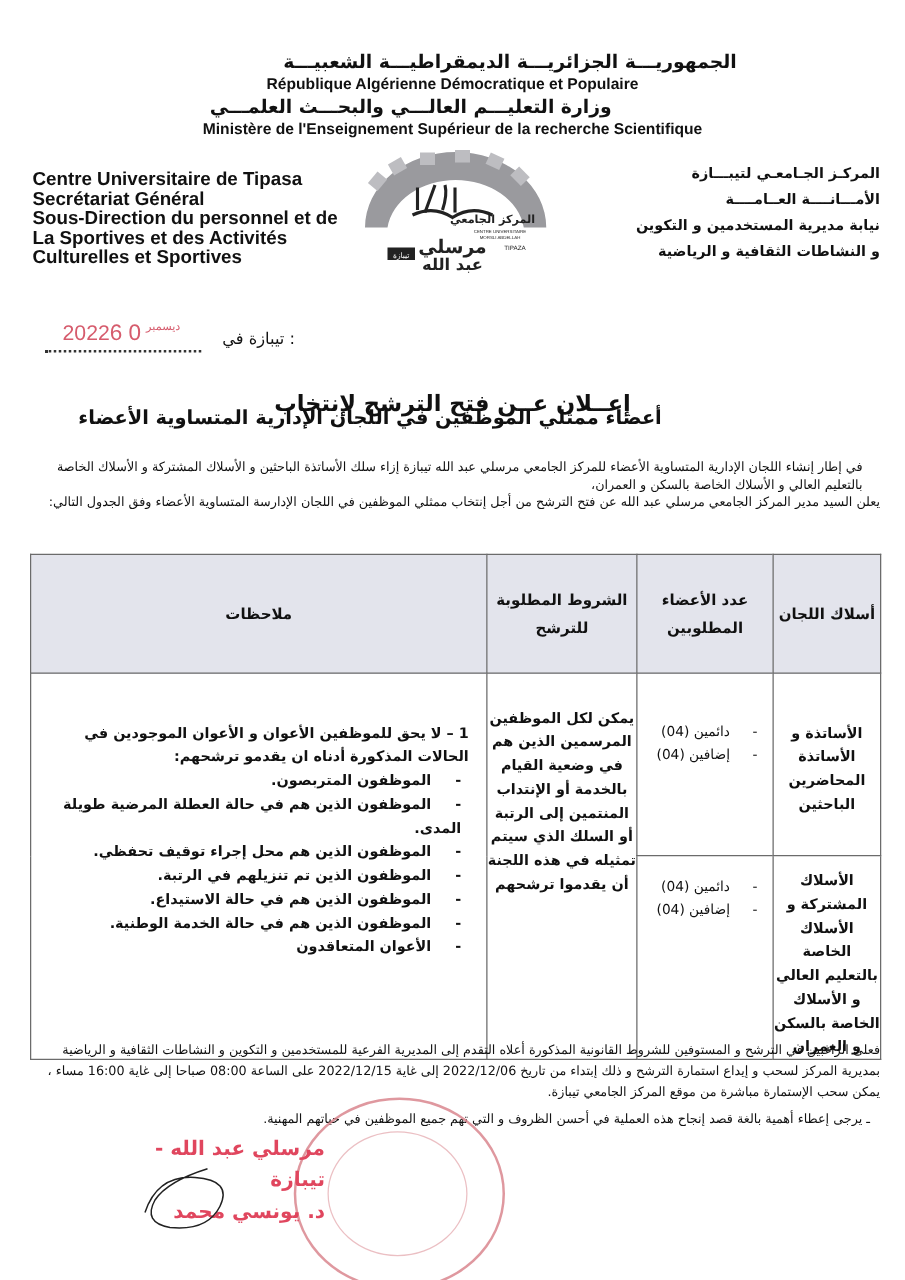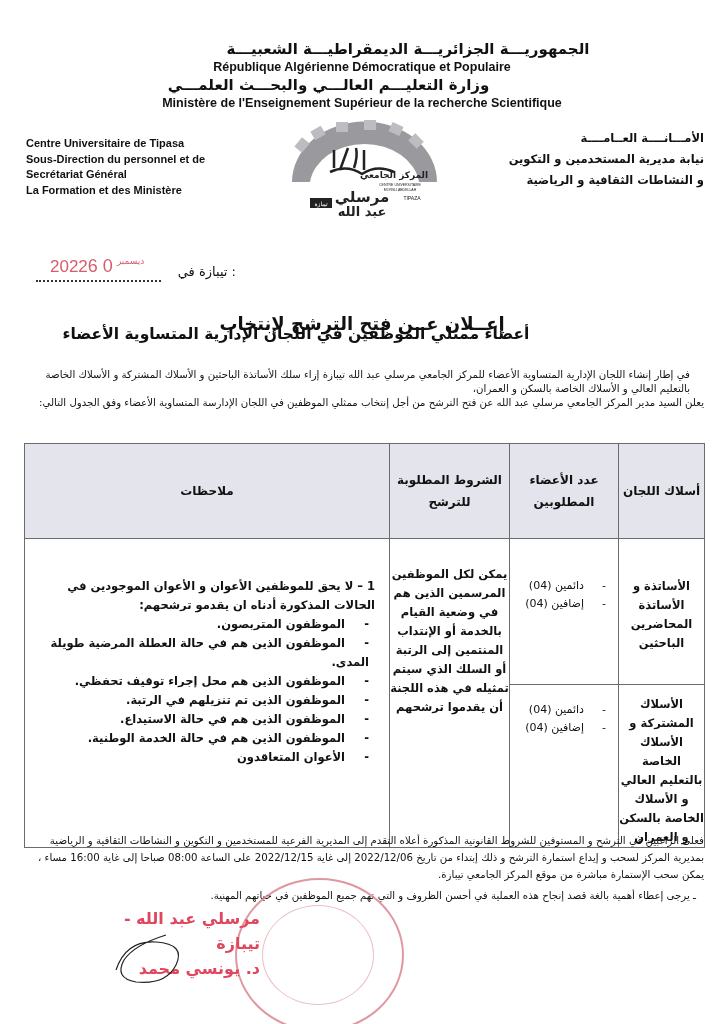--- a/index.html
+++ b/index.html
@@ -8,21 +8,21 @@
     .center { text-align: center; }
     .rtl { direction: rtl; }
     .ar { font-family: "DejaVu Sans", sans-serif; }
     .fr { font-family: "Liberation Sans", sans-serif; }
 
     .hdr-ar1 { top: 40px; left: 0; width: 724px; font-size: 15px; font-weight: bold; margin-left: 46px; }
     .hdr-fr1 { top: 60px; left: 0; width: 724px; font-size: 12.5px; font-weight: bold; }
     .hdr-ar2 { top: 76px; left: 0; width: 657px; font-size: 15px; font-weight: bold; }
     .hdr-fr2 { top: 96px; left: 0; width: 724px; font-size: 12.5px; font-weight: bold; }
 
-    .left-block { top: 136px; left: 26px; width: 250px; font-size: 11px; font-weight: bold; line-height: 15.5px; }
+    .left-block { top: 136px; left: 26px; width: 250px; font-size: 15px; font-weight: bold; line-height: 15.5px; }
     .right-block { top: 128px; right: 20px; width: 250px; font-size: 11.5px; font-weight: bold; line-height: 21px; text-align: right; }
 
     .logo { top: 120px; left: 282px; width: 165px; height: 100px; }
 
     .date-line { top: 262px; left: 36px; width: 200px; height: 22px; }
     .date-label { position: absolute; right: 0; top: 2px; font-size: 13px; font-weight: normal; }
     .date-dots { position: absolute; left: 0; top: 4px; width: 125px; border-bottom: 2px dotted #333; height: 14px; }
     .date-stamp { position: absolute; left: 14px; top: -6px; color: #d65c6d; font-family: "Liberation Sans", sans-serif; font-size: 17px; }
     .date-stamp .mon { font-size: 9px; position: relative; top: -8px; margin: 0 4px; }
     .date-stamp .day { font-size: 18px; letter-spacing: 6px; }
@@ -66,23 +66,24 @@
 </head>
 <body>
 
 <div class="abs center ar hdr-ar1">الجمهوريـــة الجزائريـــة الديمقراطيـــة الشعبيـــة</div>
 <div class="abs center fr hdr-fr1">République Algérienne Démocratique et Populaire</div>
 <div class="abs center ar hdr-ar2">وزارة التعليـــم العالـــي والبحـــث العلمـــي</div>
 <div class="abs center fr hdr-fr2">Ministère de l'Enseignement Supérieur de la recherche Scientifique</div>
 
 <div class="abs fr left-block">
   <div>Centre Universitaire de Tipasa</div>
+  <div>Secrétariat Général</div>
   <div>Sous-Direction du personnel et de</div>
-  <div>Secrétariat Général</div>
-  <div>La Formation et des Ministère</div>
+  <div>La Sportives et des Activités</div>
+  <div>Culturelles et Sportives</div>
 </div>
 
 <div class="abs logo">
   <svg width="165" height="100" viewBox="0 0 165 100">
     <g fill="#8e8e92">
       <path d="M10 62 A72 60 0 0 1 155 62 L137 62 A55 44 0 0 0 28 62 Z" fill="#9a9a9e"></path>
       <rect x="14" y="20" width="12" height="10" transform="rotate(-50 20 25)" fill="#bdbdc1"></rect>
       <rect x="30" y="8" width="12" height="10" transform="rotate(-30 36 13)" fill="#bdbdc1"></rect>
       <rect x="54" y="2" width="12" height="10" fill="#bdbdc1"></rect>
       <rect x="82" y="0" width="12" height="10" fill="#bdbdc1"></rect>
@@ -98,20 +99,21 @@
     <text x="118" y="71" font-size="3.5" fill="#222" text-anchor="middle" font-family="Liberation Sans, sans-serif">MORSLI ABDELLAH</text>
     <text x="130" y="80" font-size="5" fill="#222" text-anchor="middle" font-family="Liberation Sans, sans-serif">TIPAZA</text>
     <text x="80" y="82" font-size="15" font-weight="bold" fill="#222" text-anchor="middle" font-family="DejaVu Sans, sans-serif">مرسلي</text>
     <text x="80" y="96" font-size="13" font-weight="bold" fill="#222" text-anchor="middle" font-family="DejaVu Sans, sans-serif">عبد الله</text>
     <rect x="28" y="78" width="22" height="10" fill="#222"></rect>
     <text x="39" y="86" font-size="6" fill="#fff" text-anchor="middle" font-family="DejaVu Sans, sans-serif">تيبازة</text>
   </svg>
 </div>
 
 <div class="abs ar rtl right-block">
+  <div>المركـز الجـامعـي لتيبـــازة</div>
   <div>الأمـــانــــة العــامــــة</div>
   <div>نيابة مديرية المستخدمين و التكوين</div>
   <div>و النشاطات الثقافية و الرياضية</div>
 </div>
 
 <div class="abs date-line">
   <span class="date-label ar">تيبازة في :</span>
   <span class="date-dots"></span>
   <span class="date-stamp">
     <span>2022</span><span class="mon ar">ديسمبر</span><span class="day">0 6</span>

